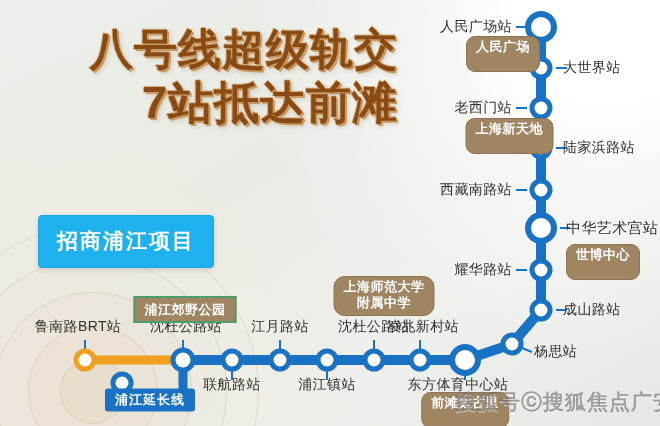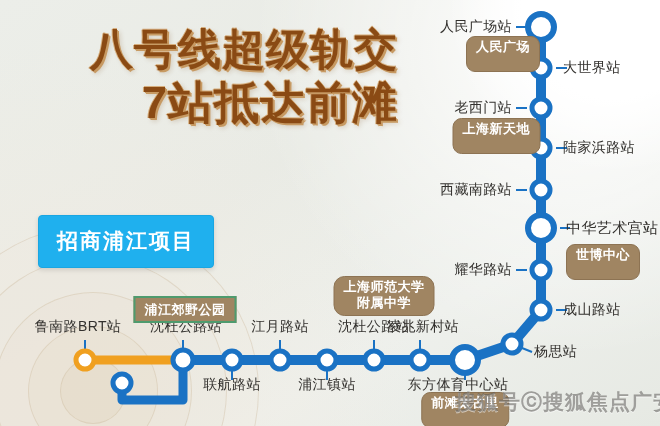--- a/index.html
+++ b/index.html
@@ -199,27 +199,28 @@
   <div class="lbl c" style="left:458px;top:376px">东方体育中心站</div>
   <div class="lbl c" style="left:423px;top:318px">凌兆新村站</div>
   <div class="lbl c" style="left:374px;top:318px">沈杜公路站</div>
   <div class="lbl c" style="left:327px;top:376px">浦江镇站</div>
   <div class="lbl c" style="left:280px;top:318px">江月路站</div>
   <div class="lbl c" style="left:232px;top:376px">联航路站</div>
   <div class="lbl c" style="left:78px;top:318px">鲁南路BRT站</div>
   <div class="lbl c" style="left:186px;top:318px">沈杜公路站</div>
 
   <div class="poi r" style="left:540px;top:36px">人民广场</div>
-  <div class="poi r" style="left:540px;top:118px">上海新天地</div>
+  <div class="poi r" style="left:553px;top:118px">上海新天地</div>
   <div class="poi" style="left:566px;top:244px">世博中心</div>
 
   <div class="poi two c" style="left:384px;top:276px">
     <span>上海师范大学</span><br>
     <span>附属中学</span>
   </div>
 
   <div class="poi-park" style="left:185px;top:296px">浦江郊野公园</div>
 
   <div class="poi c" style="left:465px;top:392px">前滩太古里</div>
 
+  <div class="ext-label" style="left:150px;top:400px">浦江延长线</div>
 
   <div class="wm">搜狐号ⓒ搜狐焦点广安站</div>
 </div>
 
 </body></html>

